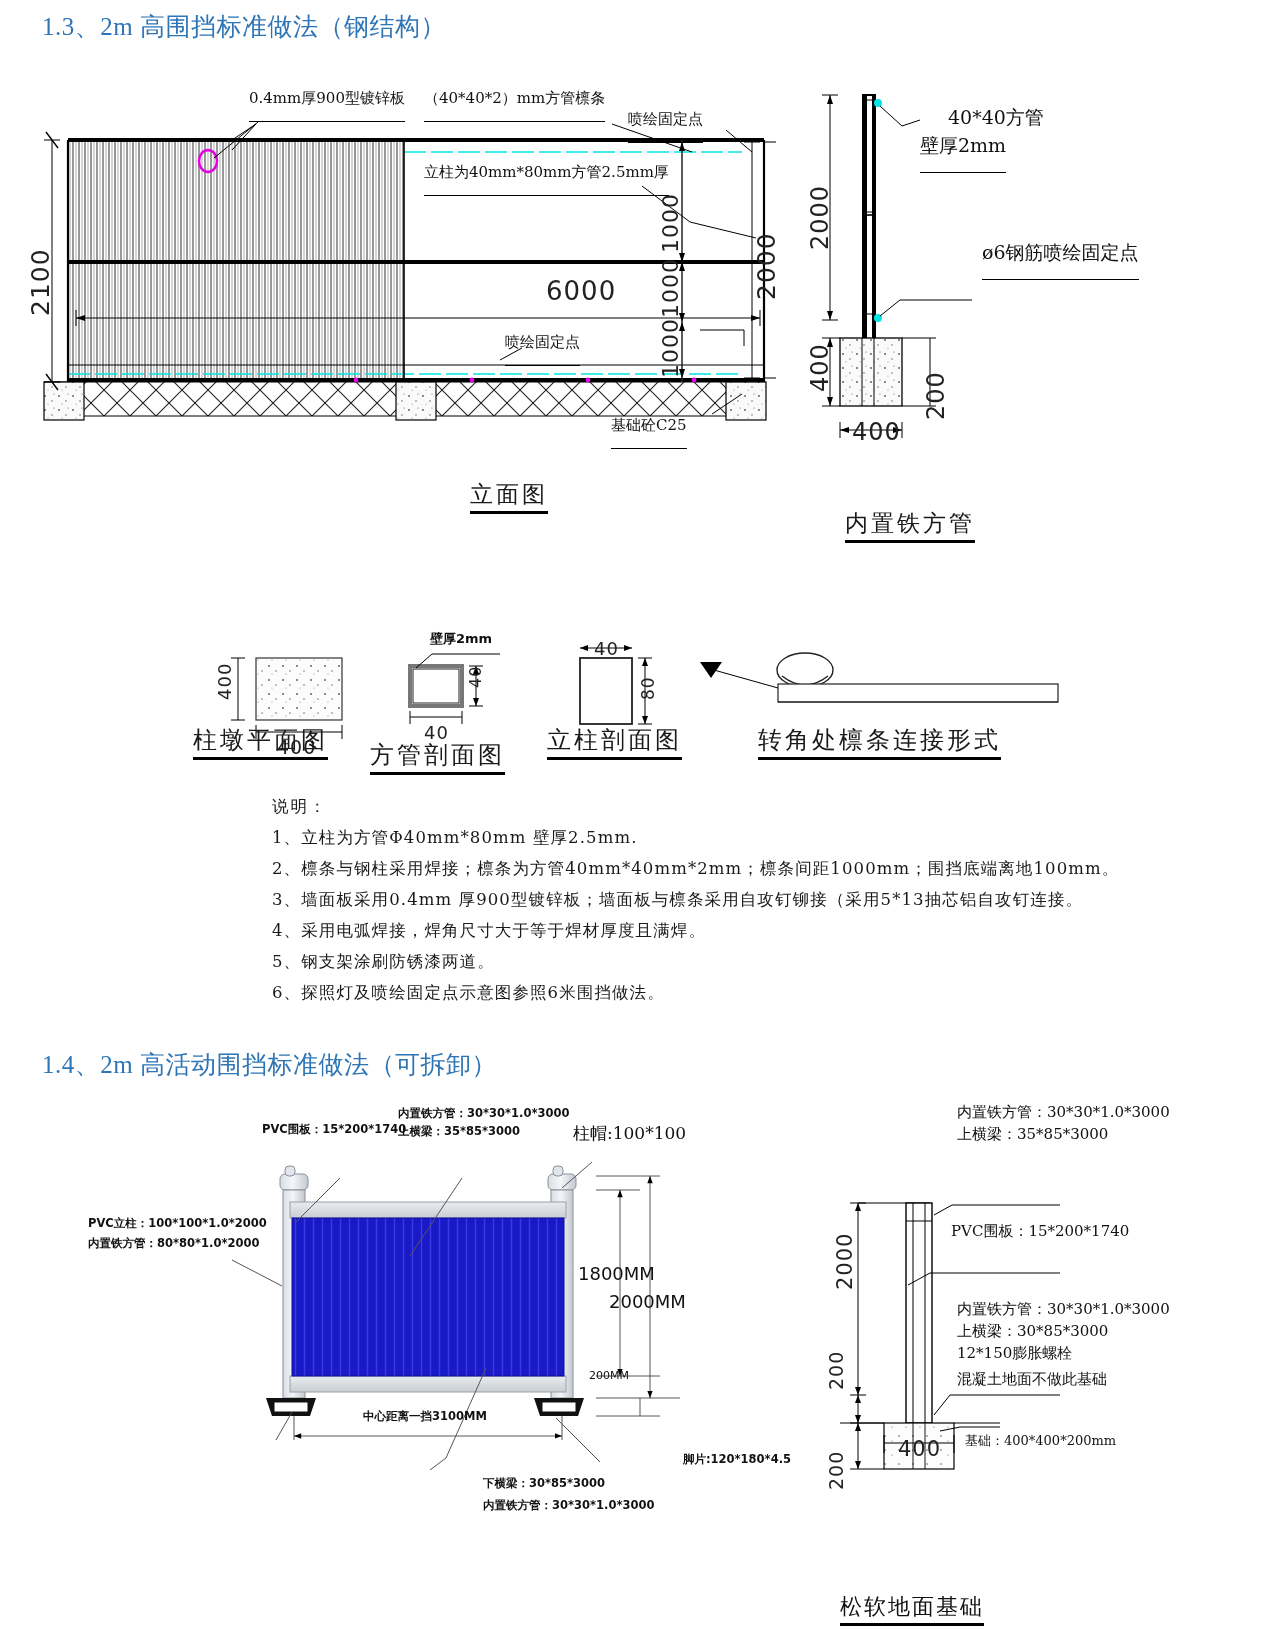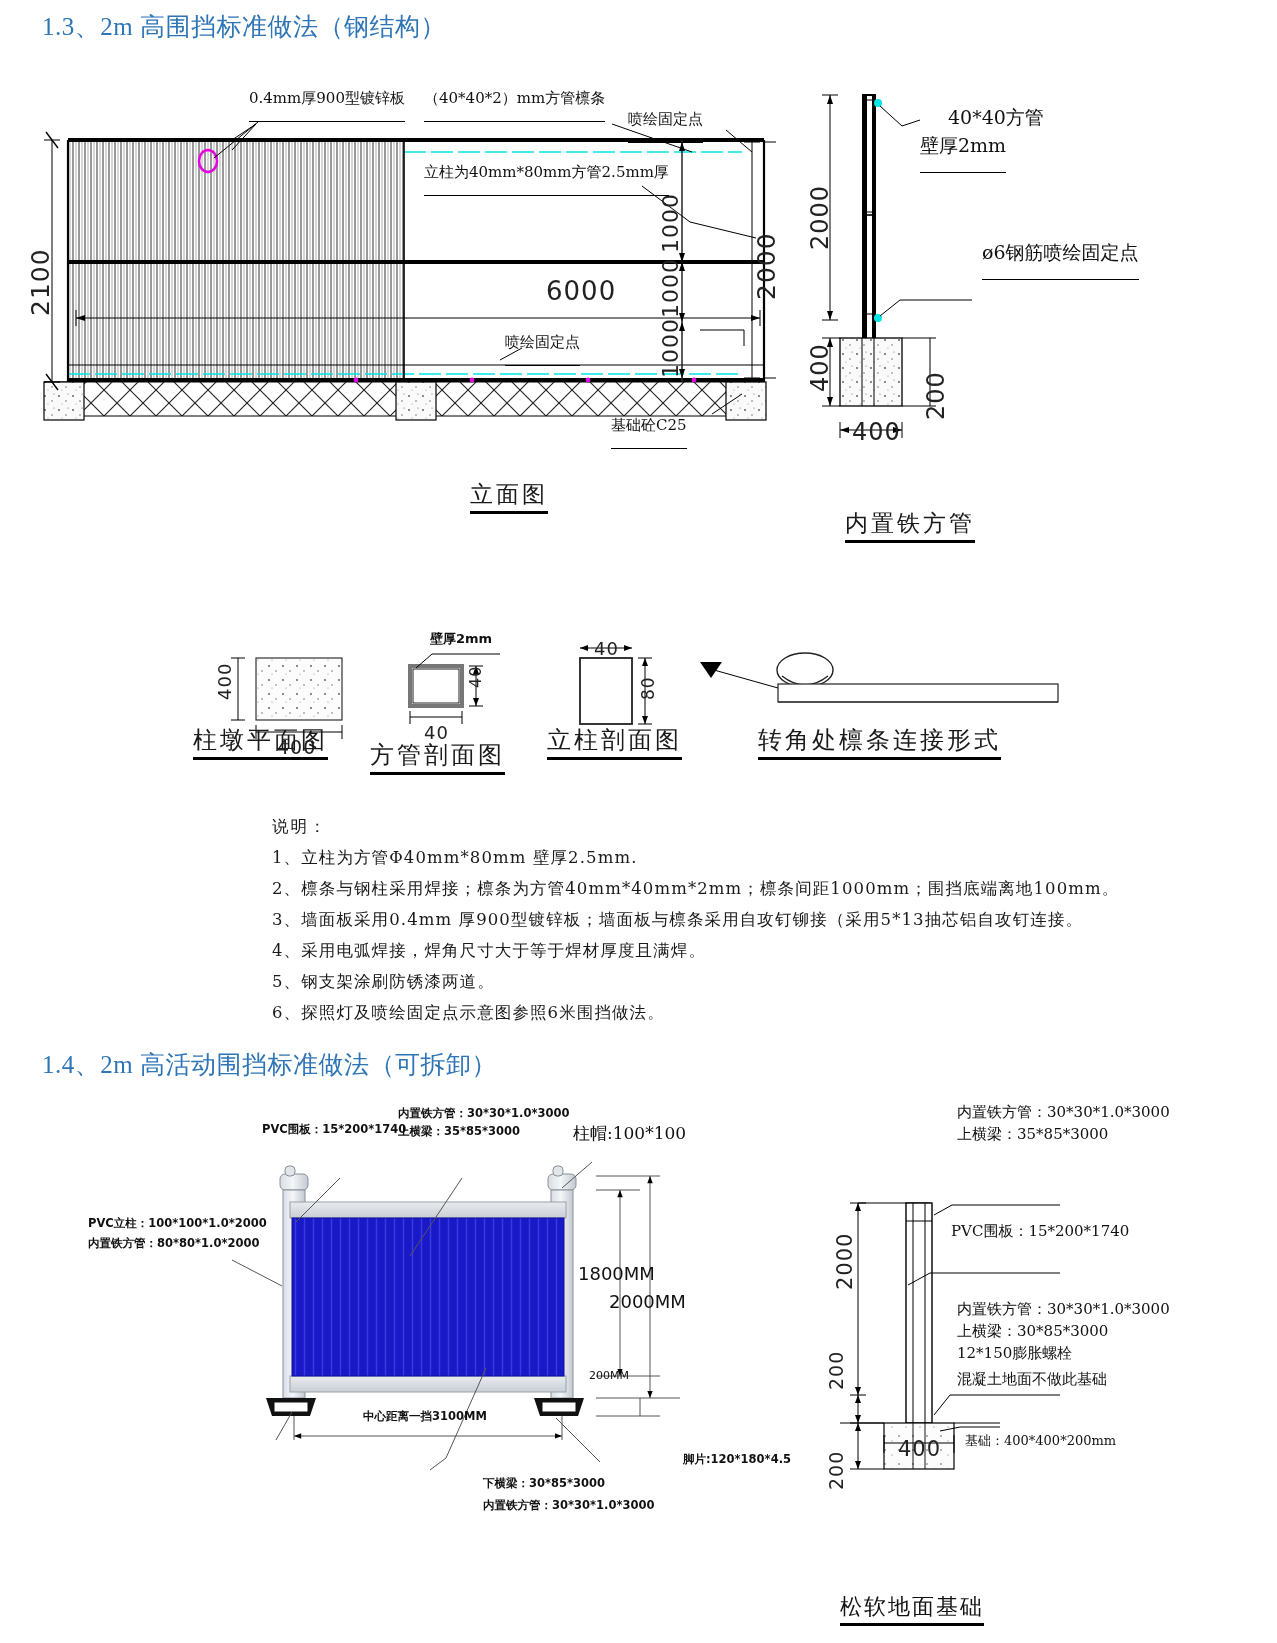--- a/index.html
+++ b/index.html
@@ -55,21 +55,21 @@
 
   .notes {
     position: absolute;
     font-family: "DejaVu Serif", "Liberation Serif", serif;
     font-size: 16.5px;
     color: #1a1a1a;
     line-height: 31px;
     letter-spacing: 1.1px;
     white-space: nowrap;
   }
-  .notes .hd { letter-spacing: 2px; margin-top: 20px; }
+  .notes .hd { letter-spacing: 2px; }
 
   .pvclbl {
     position: absolute;
     font-family: "DejaVu Sans", "Liberation Sans", sans-serif;
     font-size: 11.5px;
     color: #111;
     white-space: nowrap;
     font-weight: 700;
   }
   .pvcdim {

